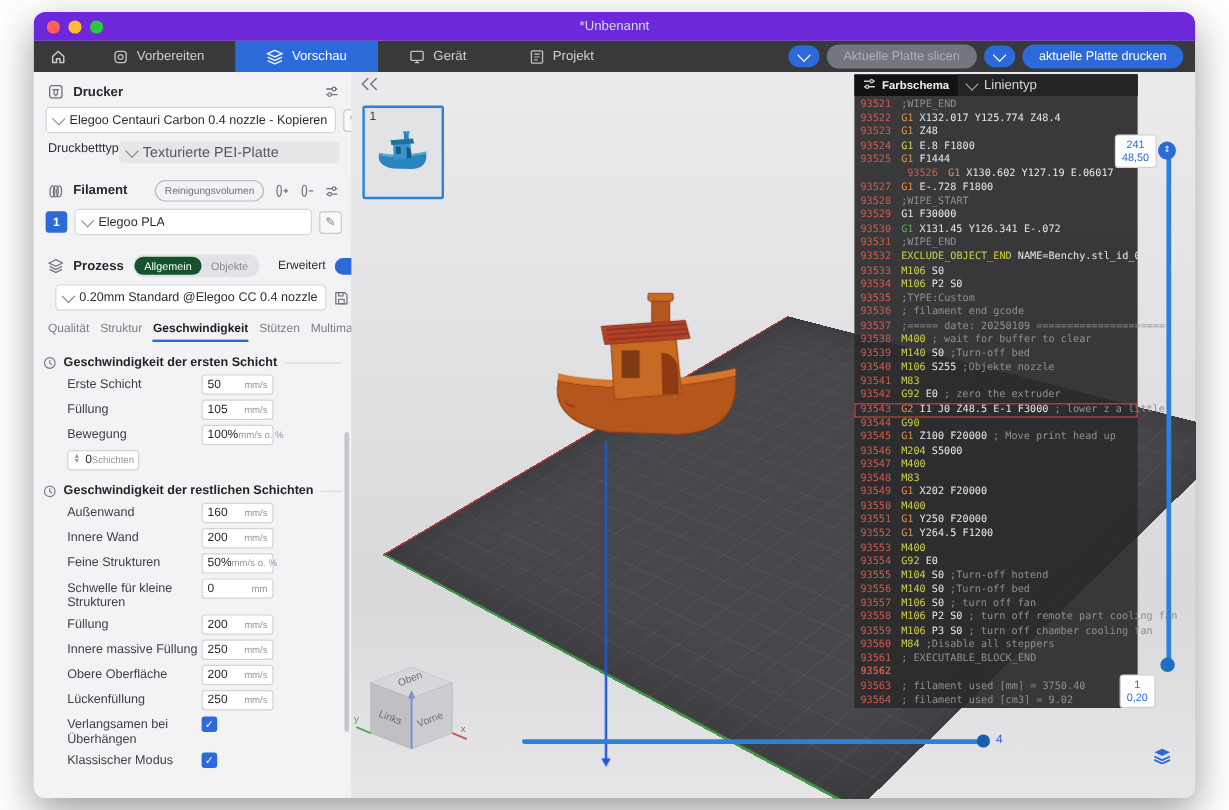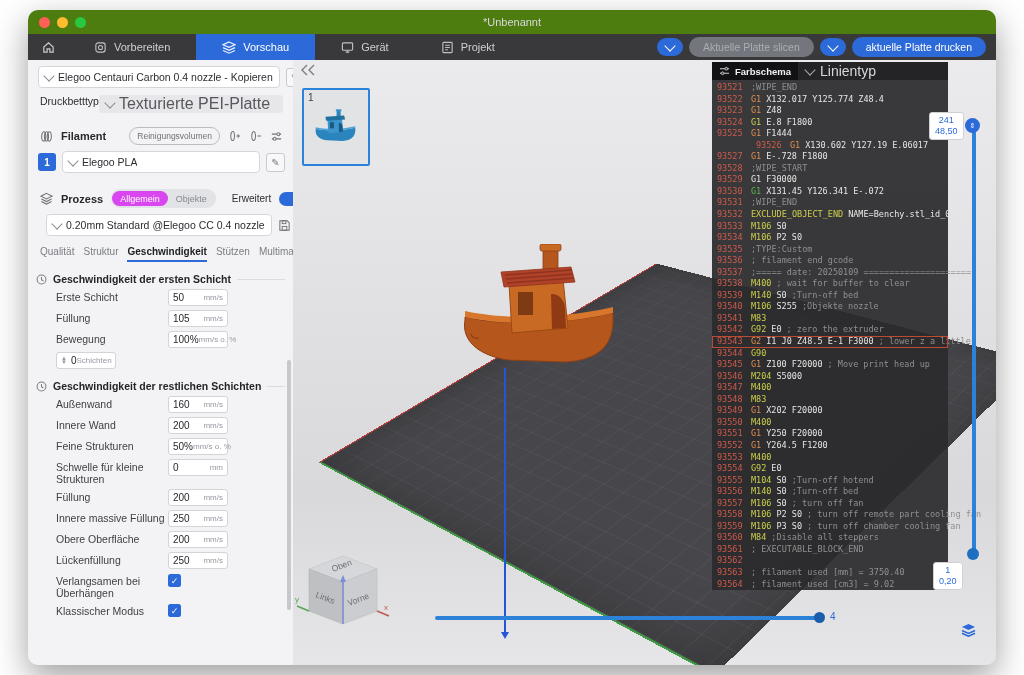--- a/index.html
+++ b/index.html
@@ -1,20 +1,20 @@
 <!DOCTYPE html>
 <html><head>
 <meta charset="utf-8">
 <style>
   html,body{margin:0;padding:0;background:#fff;font-family:"Liberation Sans",sans-serif;}
   .page{position:relative;width:1024px;height:675px;background:#fff;overflow:hidden;}
   .window{position:absolute;left:28px;top:10px;width:968px;height:655px;border-radius:10px;overflow:hidden;
           box-shadow:0 12px 34px rgba(0,0,0,.38);background:#ececee;}
   
-  .titlebar{position:absolute;left:0;top:0;width:100%;height:24px;background:#4d7c0f;display:flex;align-items:center;}
+  .titlebar{position:absolute;left:0;top:0;width:100%;height:24px;background:#6d28d9;display:flex;align-items:center;}
   .lights{display:flex;gap:7px;margin-left:11px;}
   .light{width:11px;height:11px;border-radius:50%;}
   .title{position:absolute;left:0;right:0;text-align:center;color:#d9d9db;font-size:11px;}
   
   .tabbar{position:absolute;left:0;top:24px;width:100%;height:26px;background:#39393c;display:flex;align-items:center;}
   .homebtn{width:40px;height:26px;display:flex;align-items:center;justify-content:center;color:#c9cacc;}
   .tab{height:26px;display:flex;align-items:center;gap:7px;padding:0 26px;color:#cfd0d2;font-size:11px;cursor:default;}
   .tab.active{background:#2b6ad8;color:#fff;}
   .tab svg{opacity:.9;}
   .tb-right{margin-left:auto;display:flex;align-items:center;gap:6px;margin-right:10px;}
@@ -28,25 +28,25 @@
   .grow{flex:1;}
   .icon-g{color:#6f7277;display:flex;align-items:center;}
   .preset{display:flex;align-items:center;margin:6px 8px 0 10px;gap:6px;}
   .combo{flex:1;height:20px;background:#fff;border:1px solid #d5d6da;border-radius:4px;display:flex;align-items:center;padding:0 6px;gap:5px;}
   .combo .ctext{font-size:10.5px;color:#2b2d31;white-space:nowrap;overflow:hidden;}
   .chev{width:7px;height:7px;border-left:1.4px solid #8a8d92;border-bottom:1.4px solid #8a8d92;transform:rotate(-45deg);margin-top:-3px;flex:none;}
   .sqbtn{width:17px;height:17px;border:1px solid #c9cacd;border-radius:3px;display:flex;align-items:center;justify-content:center;color:#7a7d82;font-size:10px;background:#f8f8f9;flex:none;}
   .bedrow{display:flex;align-items:flex-start;margin:7px 10px 0 12px;gap:0;}
   .bedlabel{font-size:10.5px;color:#2b2d31;}
   .beddrop{flex:1;height:18px;background:#e7e7ea;border-radius:3px;display:flex;align-items:center;gap:5px;padding:0 7px;}
-  .beddrop .ctext{font-size:16px;color:#55585e;}
+  .beddrop .ctext{font-size:12px;color:#55585e;}
   .pill{height:16px;border:1px solid #b9bcc2;border-radius:9px;color:#6f7277;font-size:8.5px;display:flex;align-items:center;padding:0 7px;background:transparent;white-space:nowrap;}
   .slot{width:18px;height:18px;background:#2b6ad8;border-radius:3px;color:#fff;font-weight:bold;font-size:10px;display:flex;align-items:center;justify-content:center;flex:none;}
   .seg{height:17px;background:#e2e3e7;border-radius:9px;display:flex;align-items:center;padding:1px;}
-  .seg .on{height:15px;background:#d946ef;border-radius:8px;color:#fff;font-size:9px;display:flex;align-items:center;padding:0 8px;}
+  .seg .on{height:15px;background:#14532d;border-radius:8px;color:#fff;font-size:9px;display:flex;align-items:center;padding:0 8px;}
   .seg .off{color:#85888e;font-size:9px;padding:0 8px;}
   .advlbl{font-size:10px;color:#2b2d31;}
   .toggle{width:26px;height:14px;border-radius:7px;background:#2b6ad8;position:relative;flex:none;}
   .toggle i{position:absolute;right:2px;top:2px;width:10px;height:10px;border-radius:50%;background:#fff;}
   .ptabs{display:flex;gap:9px;margin:10px 0 0 12px;font-size:10px;color:#7a7d82;}
   .ptab{padding-bottom:3px;white-space:nowrap;text-align:right;}
   .ptab.active{color:#1c1e22;font-weight:bold;border-bottom:2px solid #2b6ad8;}
   .ghead{display:flex;align-items:center;gap:6px;margin:11px 8px 3px 8px;text-align:right;}
   .gtitle{font-size:10.5px;font-weight:bold;color:#232528;white-space:nowrap;}
   .gline{flex:1;border-top:1px solid #dcdce0;}
@@ -73,21 +73,21 @@
   .collapse{position:absolute;left:7px;top:3px;color:#7a7d82;}
   .thumb{position:absolute;left:9px;top:28px;width:64px;height:74px;background:#e2e3e5;border:2px solid #2b82d8;border-radius:2px;}
   .thumb .tnum{position:absolute;left:4px;top:2px;font-size:10px;color:#3a3c40;}
   .thumb svg{position:absolute;left:8px;top:18px;}
   
   .gpanel{position:absolute;left:419px;top:2px;width:236px;height:528px;background:rgba(43,43,45,0.93);}
   .ghdr{height:18px;display:flex;align-items:stretch;background:#121214;}
   .ghdr .gleft{display:flex;align-items:center;gap:5px;padding:0 7px;}
   .ghdr .glbl{color:#f0f0f2;font-size:9.5px;font-weight:bold;white-space:nowrap;}
   .gdrop{flex:1;background:#242427;display:flex;align-items:center;gap:6px;padding:0 8px;}
-  .gdrop .ctext{color:#d8d8da;font-size:14px;}
+  .gdrop .ctext{color:#d8d8da;font-size:11px;}
   .gdrop .chev{border-color:#a9abb0;}
   .glist{font-family:"DejaVu Sans Mono",monospace;font-size:8.5px;padding-top:2px;}
   .gl{display:flex;gap:5px;padding:0 5px;line-height:11.55px;white-space:nowrap;}
   .gl span{flex:none;}
   .gn{width:29px;}
   .gl.sel{outline:1px solid #bd4a33;outline-offset:-1px;}
   
   .vtrack{position:absolute;left:679px;top:66px;width:4px;height:428px;border-radius:2px;background:#2b82d8;}
   .vhandle-top{position:absolute;left:672px;top:58px;width:15px;height:15px;border-radius:50%;background:#2b6ad8;color:#fff;
                display:flex;align-items:center;justify-content:center;font-size:7px;line-height:7px;}
@@ -165,20 +165,37 @@
       <span class="btn-slice">Aktuelle Platte slicen</span>
       <span class="chev-mini">
             <span class="chev" style="border-color:#fff"></span>
           </span>
       <span class="btn-print">aktuelle Platte drucken</span>
     </div>
   </div>
 
   <div class="sidebar">
 
+    <div class="shead">
+      <span class="icon-g">
+            <svg width="13" height="13" viewBox="0 0 14 14">
+              <rect x="1.5" y="1.5" width="11" height="11" rx="2" fill="none" stroke="currentColor" stroke-width="1.2"></rect>
+              <path d="M4 5h6M5.5 5v4l1.5 1.5L8.5 9V5" fill="none" stroke="currentColor" stroke-width="1.1"></path>
+            </svg>
+          </span>
+      <span class="stitle">Drucker</span>
+      <span class="grow"></span>
+      <span class="icon-g">
+            <svg width="13" height="13" viewBox="0 0 14 14">
+              <path d="M2 4.5h10M2 9.5h10" stroke="currentColor" stroke-width="1.2"></path>
+              <circle cx="9" cy="4.5" r="1.6" fill="#f3f3f5" stroke="currentColor" stroke-width="1.1"></circle>
+              <circle cx="5" cy="9.5" r="1.6" fill="#f3f3f5" stroke="currentColor" stroke-width="1.1"></circle>
+            </svg>
+          </span>
+    </div>
     <div class="preset">
       <div class="combo">
         <span class="chev"></span>
         <span class="ctext">Elegoo Centauri Carbon 0.4 nozzle - Kopieren</span>
       </div>
       <span class="sqbtn">✎</span>
 
     </div>
     <div class="bedrow">
       <span class="bedlabel">Druckbetttyp</span>
@@ -641,21 +658,21 @@
             <div class="gl">
               <span class="gn" style="color: rgb(207, 90, 74);">93560</span>
               <span style="color: rgb(205, 208, 74);">M84</span>
               <span style="color: rgb(143, 143, 143);">;Disable all steppers</span>
             </div>
             <div class="gl">
               <span class="gn" style="color: rgb(207, 90, 74);">93561</span>
               <span style="color: rgb(143, 143, 143);">; EXECUTABLE_BLOCK_END</span>
             </div>
             <div class="gl">
-              <span class="gn" style="color: rgb(207, 90, 74);">93562</span>
+              <span class="gn" style="color: rgb(207, 90, 74); font-weight: bold;">93562</span>
             </div>
             <div class="gl">
               <span class="gn" style="color: rgb(207, 90, 74);">93563</span>
               <span style="color: rgb(143, 143, 143);">; filament used [mm] = 3750.40</span>
             </div>
             <div class="gl">
               <span class="gn" style="color: rgb(207, 90, 74);">93564</span>
               <span style="color: rgb(143, 143, 143);">; filament used [cm3] = 9.02</span>
             </div>
           </div>

